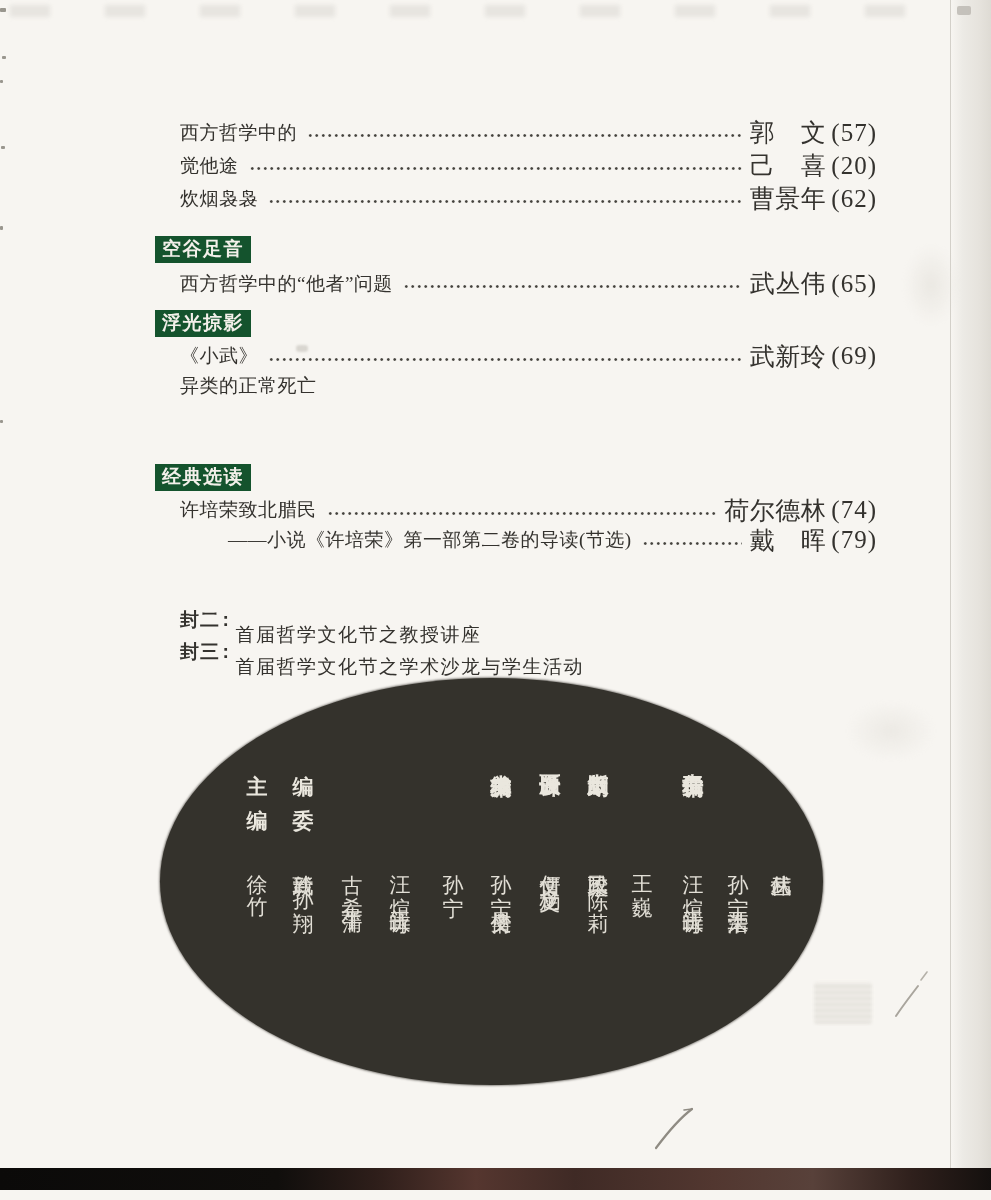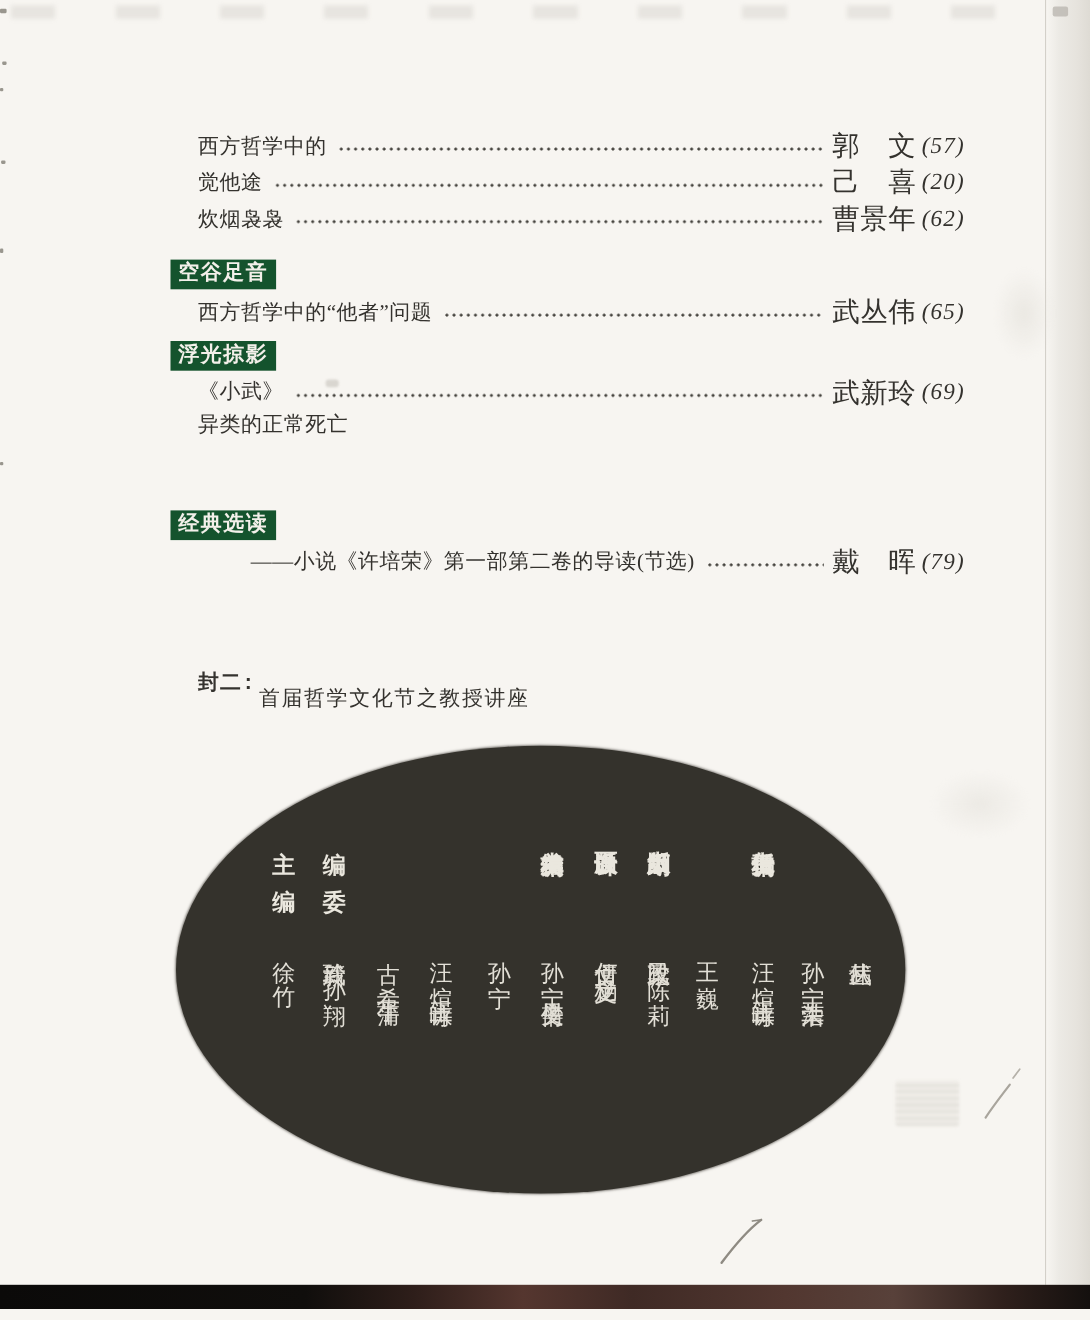--- a/index.html
+++ b/index.html
@@ -14,21 +14,21 @@
   .sec{position:absolute;left:155px;right:114px;}
   .toc-row{display:flex;align-items:center;height:33px;}
   .toc-row .title{padding-left:25px;font-size:19px;letter-spacing:.5px;white-space:nowrap;}
   .toc-row.indent .title{padding-left:73px;}
   .leader{
     flex:1;height:5px;align-self:center;margin:6px 8px 0 10px;
     background-image:radial-gradient(circle,#45433e 1.15px,rgba(0,0,0,0) 1.5px);
     background-size:6.5px 5px;background-repeat:repeat-x;background-position:0 center;
   }
   .author{font-size:25px;white-space:nowrap;letter-spacing:.5px;}
-  .pageno{font-size:21px;margin-left:5px;white-space:nowrap;letter-spacing:1px;font-style:italic;}
+  .pageno{font-size:25px;margin-left:5px;white-space:nowrap;letter-spacing:1px;}
   .sec-header{
     display:inline-block;background:#14532d;color:#f3f0ea;
     font-size:19px;font-weight:bold;line-height:21px;
     padding:2px 7px 4px;letter-spacing:1.5px;
     font-family:"Liberation Sans","DejaVu Sans",sans-serif;
   }
   .sec-rows{margin-top:4px;}
   .cover-row{display:flex;align-items:center;height:32px;font-size:19px;font-family:Liberation Mono, monospace;}
   .cover-row .cov-label{font-weight:bold;letter-spacing:1px;}
   .cover-row .cov-text{margin-left:3px;letter-spacing:1.5px;margin-top:30px;}
@@ -121,33 +121,43 @@
     </div>
     <div class="toc-row" style="height:30px">
       <span class="title">异类的正常死亡</span>
     </div>
   </div>
 </div>
 
 <div class="sec" style="top:464px">
   <span class="sec-header">经典选读</span>
   <div class="sec-rows">
+    <div class="toc-row" style="height:30px">
+      <span class="title">许培荣致北腊民</span>
+      <span class="leader"></span>
+      <span class="author">荷尔德林</span>
+      <span class="pageno">(74)</span>
+    </div>
     <div class="toc-row indent" style="height:30px">
       <span class="title">——小说《许培荣》第一部第二卷的导读(节选)</span>
       <span class="leader"></span>
       <span class="author">戴　晖</span>
       <span class="pageno">(79)</span>
     </div>
   </div>
 </div>
 
 <div class="sec" style="top:604px;left:180px">
   <div class="cover-row">
     <span class="cov-label">封二:</span>
     <span class="cov-text">首届哲学文化节之教授讲座</span>
+  </div>
+  <div class="cover-row">
+    <span class="cov-label">封三:</span>
+    <span class="cov-text">首届哲学文化节之学术沙龙与学生活动</span>
   </div>
 </div>
 
 <div id="ellipse">
 
   <div class="vh spread" style="left:84px">主编</div>
   <div class="vn" style="left:84px"><span>徐　竹</span></div>
 
   <div class="vh spread" style="left:130px">编委</div>
   <div class="vn" style="left:130px"><span>武新玲</span><span class="vsp"></span><span>孙　翔</span></div>

